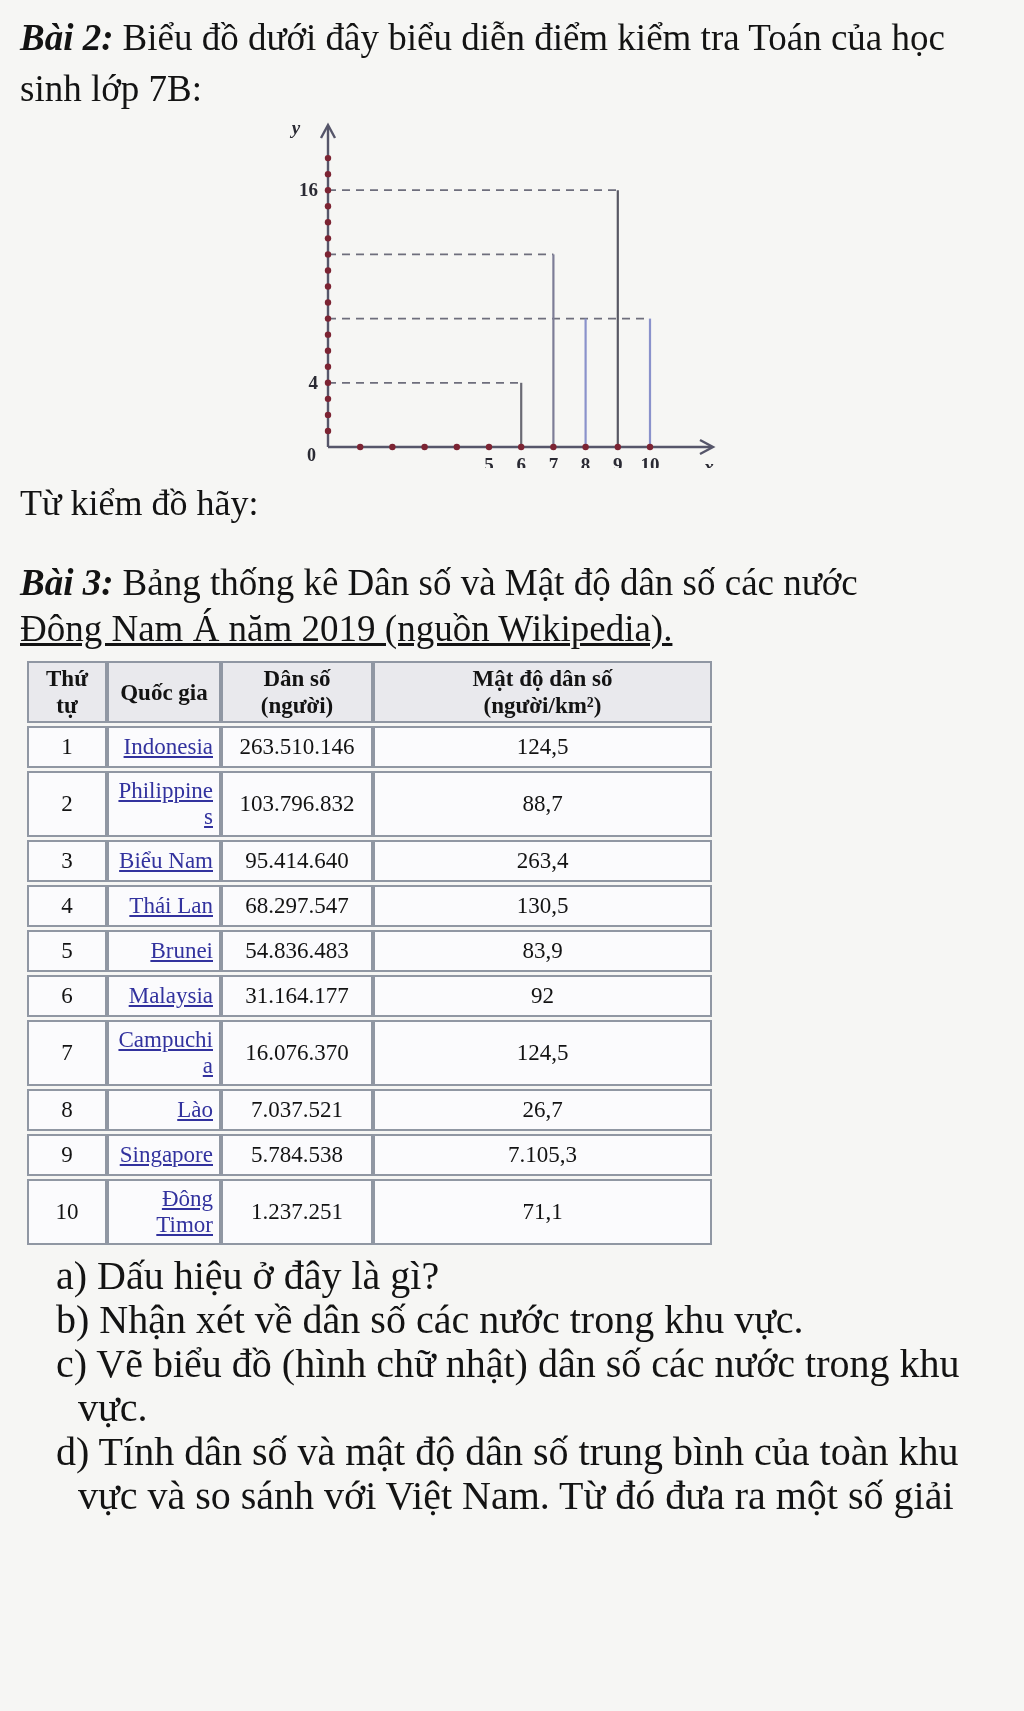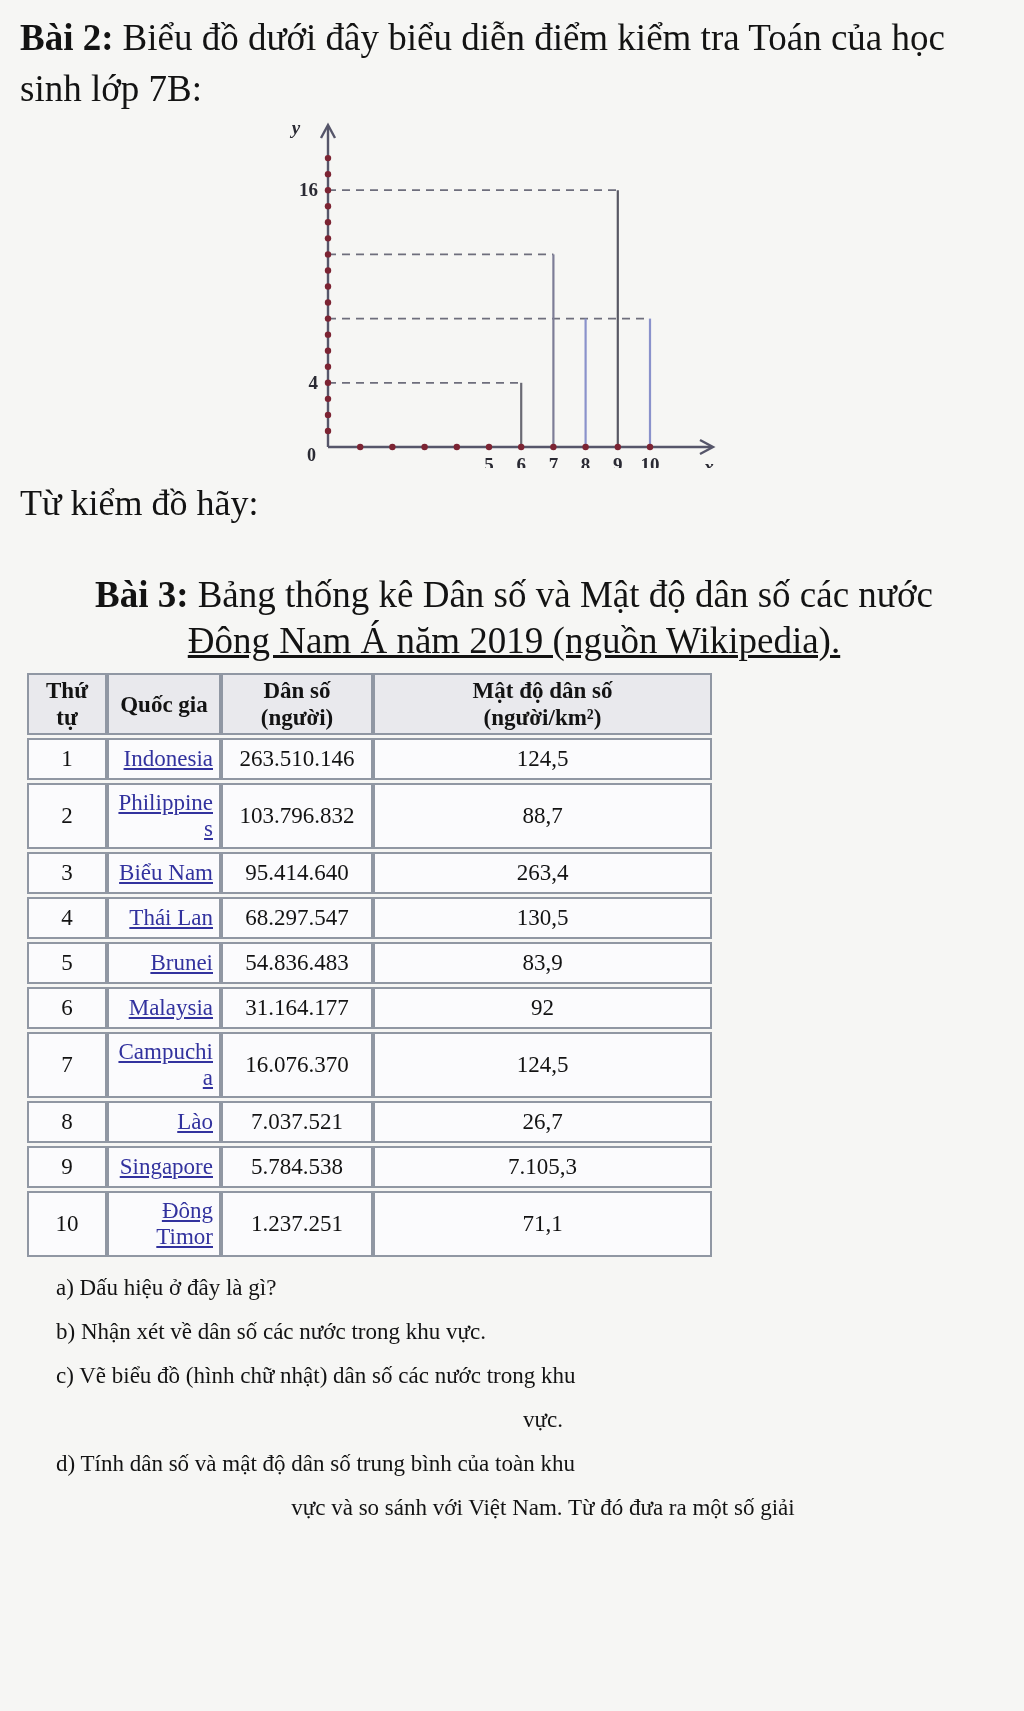--- a/index.html
+++ b/index.html
@@ -5,26 +5,26 @@
   html,body{margin:0;padding:0;}
   body{
     width:1024px;height:1711px;
     background:#f6f6f4;
     color:#131313;
     font-family:"Liberation Serif","DejaVu Serif",serif;
     overflow:hidden;
   }
   .content{padding:12px 16px 0 20px;}
   .h-line{font-size:37px;line-height:51px;white-space:nowrap;}
-  .h-label{font-weight:bold;padding-right:9px;}
+  .h-label{font-weight:bold;font-style:italic;padding-right:9px;}
   .chart-wrap{margin-left:252px;height:352px;margin-top:2px;}
   .chart-wrap svg{display:block;}
   .intro{font-size:36px;line-height:50px;margin-top:10px;}
   .b2-item{font-size:36px;line-height:50px;white-space:nowrap;}
-  .b3-block{margin-top:44px;text-align:center;}
+  .b3-block{margin-top:32px;}
   .b3-line{font-size:37px;line-height:46px;white-space:nowrap;}
   .u{text-decoration:underline;}
   table.stats{
     margin:6px 0 0 7px;
     border-collapse:separate;border-spacing:0 3px;
     table-layout:fixed;width:685px;
   }
   table.stats th,table.stats td{
     border:2px solid #9097a3;background:#fbfbfd;
     font-size:23px;padding:2px 6px;overflow:hidden;
@@ -32,22 +32,22 @@
   table.stats th{
     background:#e9e9ed;font-weight:bold;line-height:27px;
     text-align:center;vertical-align:middle;
   }
   td.c-stt,td.c-pop,td.c-den{text-align:center;vertical-align:middle;}
   td.c-country{text-align:right;vertical-align:middle;line-height:26px;}
   tr.r-single td{height:34px;}
   tr.r-double td{height:58px;}
   a.country-link{color:#32329e;text-decoration:underline;overflow-wrap:break-word;cursor:pointer;}
   .questions{margin-top:6px;}
-  .q-line{margin-left:36px;font-size:23px;line-height:44px;white-space:nowrap;}
-  .q-cont{padding-left:22px;text-align:center;}
+  .q-line{margin-left:36px;font-size:40px;line-height:44px;white-space:nowrap;}
+  .q-cont{padding-left:22px;}
   .chart-wrap text{font-family:"Liberation Serif","DejaVu Serif",serif;}
 </style>
 </head>
 <body>
 
 <div class="content">
 
   <div class="h-line">
     <span class="h-label">Bài 2:</span><span>Biểu đồ dưới đây biểu diễn điểm kiểm tra Toán của học</span>
   </div>

